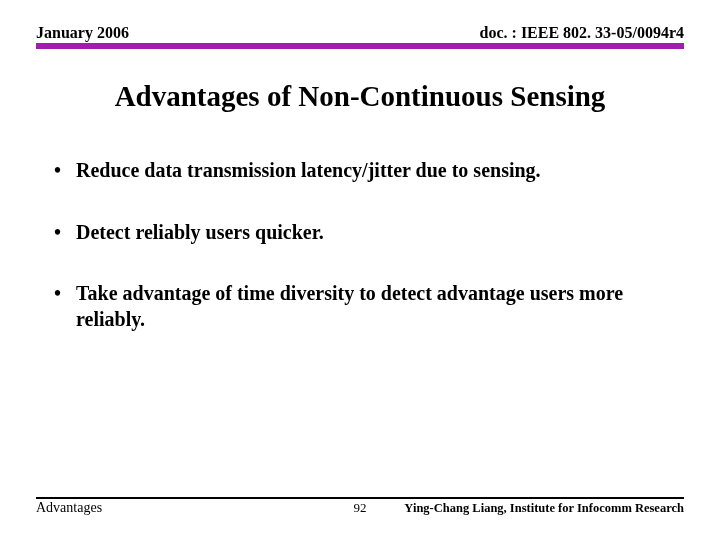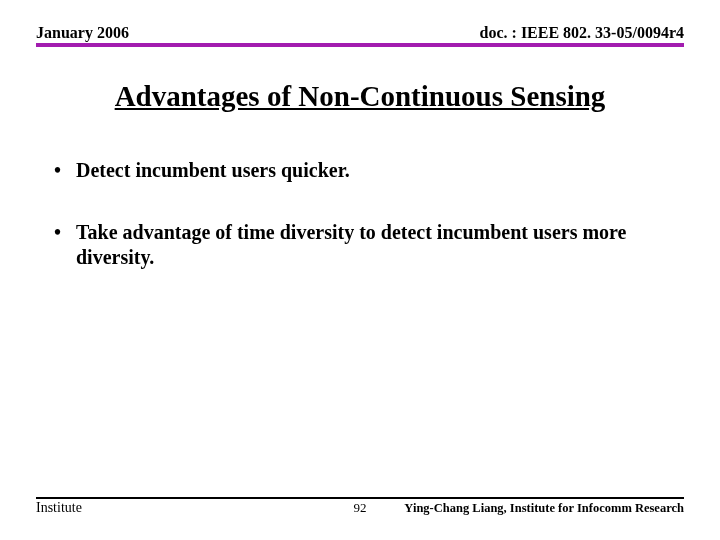--- a/index.html
+++ b/index.html
@@ -15,32 +15,31 @@
   .header {
     position: absolute;
     top: 24px;
     left: 36px;
     right: 36px;
     display: flex;
     justify-content: space-between;
     align-items: baseline;
     font-weight: bold;
     font-size: 16px;
-    border-bottom: 4px solid #a21caf;
+    border-bottom: 6px solid #a21caf;
     padding-bottom: 1px;
   }
   .title {
     position: absolute;
     top: 80px;
     left: 0;
     right: 0;
     text-align: center;
     font-weight: bold;
     font-size: 29px;
-    text-decoration: underline;
   }
   .bullets {
     position: absolute;
     top: 158px;
     left: 54px;
     right: 40px;
   }
   .bullets li {
     list-style: none;
     font-weight: bold;
@@ -81,21 +80,22 @@
 <body>
 
 <div class="header">
   <span>January 2006</span>
   <span>doc. : IEEE 802. 33-05/0094r4</span>
 </div>
 
 <div class="title">Advantages of Non-Continuous Sensing</div>
 
 <ul class="bullets">
-  <li>Detect incumbent users quicker.</li>
-  <li>Take advantage of time diversity to detect incumbent users more diversity.</li>
+  <li>Reduce data transmission latency/jitter due to sensing.</li>
+  <li>Detect reliably users quicker.</li>
+  <li>Take advantage of time diversity to detect advantage users more reliably.</li>
 </ul>
 
 <div class="footer">
-  <span class="footer-left">Institute</span>
+  <span class="footer-left">Advantages</span>
   <span class="footer-center">92</span>
   <span class="footer-right">Ying-Chang Liang, Institute for Infocomm Research</span>
 </div>
 
 </body></html>

